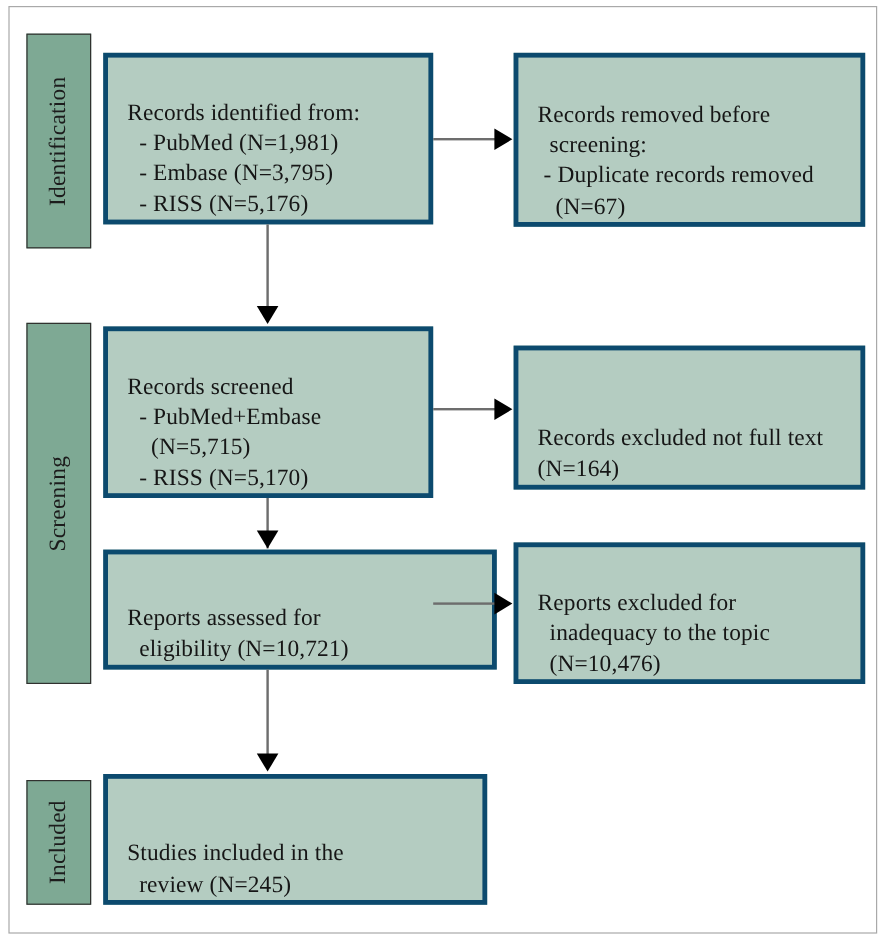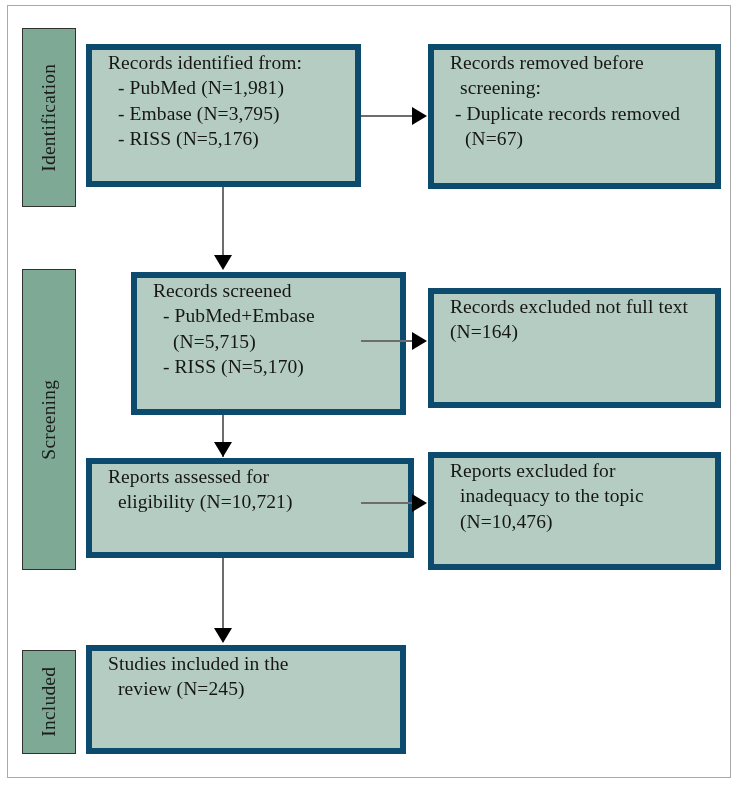--- a/index.html
+++ b/index.html
@@ -46,24 +46,24 @@
     font-size: 19.5px;
     color: #1c1c1c;
     letter-spacing: 0.2px;
     line-height: 1;
   }
 
   
   .node {
     position: absolute;
     background: #b4ccc1;
-    border: 6px solid #0c4a6e;
+    border: 4px solid #0c4a6e;
     box-sizing: border-box;
     display: flex;
-    align-items: flex-start;
+    align-items: flex-end;
   }
   .node .node-text {
     font-size: 19.5px;
     line-height: 1.30;
     color: #161616;
     padding: 0 0 0 16px;
     white-space: pre;
     letter-spacing: 0.1px;
   }
   .node.overflow .node-text {
@@ -129,21 +129,21 @@
  - Duplicate records removed
    (N=67)</span>
   </div>
 
   <div class="h-line" style="left:361px; top:115px; width:53px;"></div>
   <div class="arrow-right" style="left:412px; top:107px;"></div>
 
   <div class="v-line" style="left:222px; top:187px; height:72px;"></div>
   <div class="arrow-down" style="left:214px; top:255px;"></div>
 
-  <div class="node" style="left:86px; top:272px; width:275px; height:143px;margin-left:45px;">
+  <div class="node" style="left:86px; top:272px; width:275px; height:143px;">
     <span class="node-text">Records screened
   - PubMed+Embase
     (N=5,715)
   - RISS (N=5,170)</span>
   </div>
 
   <div class="node" style="left:428px; top:288px; width:293px; height:120px;">
     <span class="node-text">Records excluded not full text
 (N=164)</span>
   </div>

